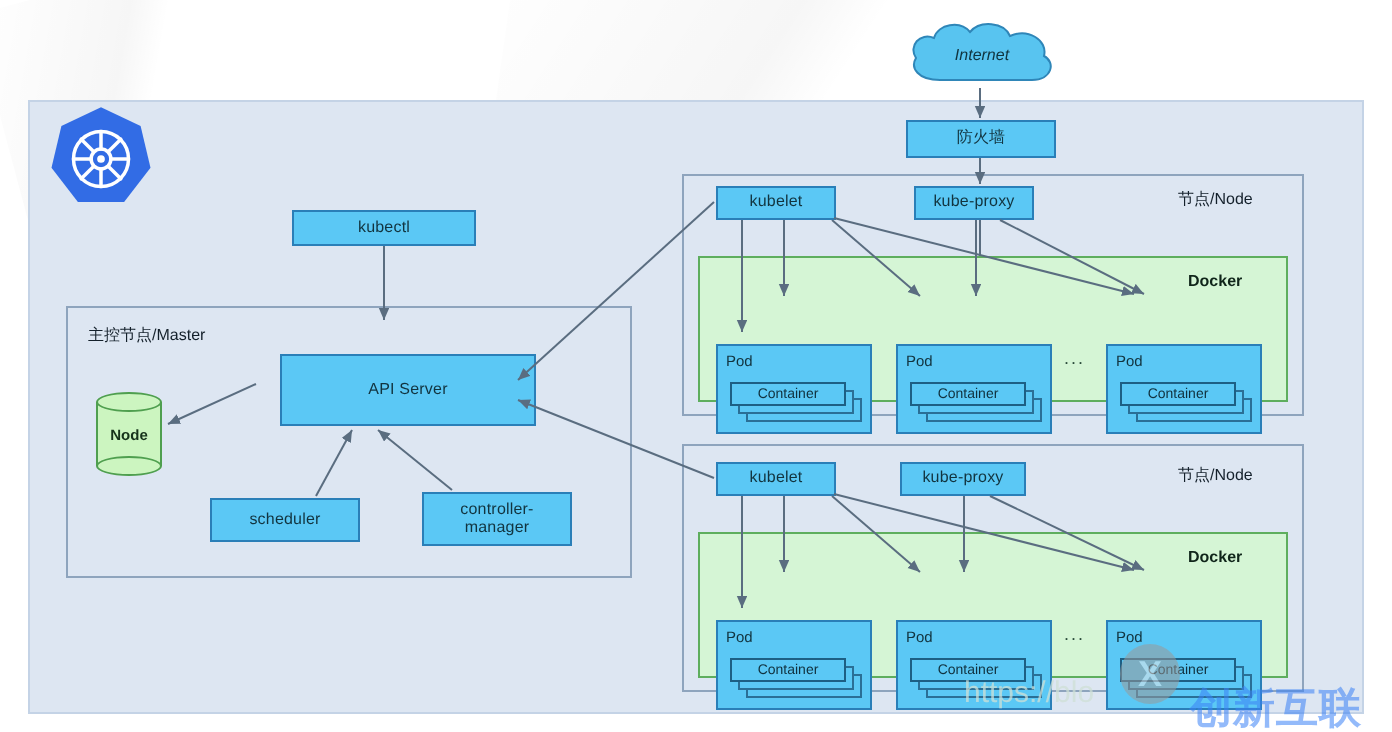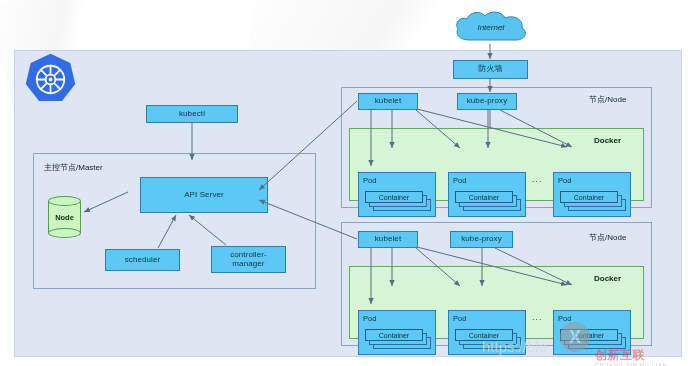--- a/index.html
+++ b/index.html
@@ -153,21 +153,21 @@
     background: #9a9a9a; position: relative; flex: 0 0 auto;
   }
   .wm-circle::after {
     content: "X";
     position: absolute; left: 0; top: 0; width: 100%; height: 100%;
     display: flex; align-items: center; justify-content: center;
     color: #e8e8e8; font-size: 18px; font-weight: bold;
     font-family: "Liberation Sans", sans-serif;
   }
   .wm-text { margin-left: 5px; line-height: 1; }
-  .wm-cn { font-size: 12px; color: #ef4444; font-weight: bold; letter-spacing: .5px; margin-top: 43px; }
+  .wm-cn { font-size: 21px; color: #3b82f6; font-weight: bold; letter-spacing: .5px; margin-top: 43px; }
   .wm-en { font-size: 5.5px; color: #a8a8a8; letter-spacing: .8px; margin-top: 2px; }
   .wm-url {
     position: absolute; left: 482px; top: 338px;
     font-size: 15px; color: #cfe0d6; opacity: .75;
     font-family: "Liberation Sans", sans-serif;
   }
 </style>
 </head>
 <body>
 

